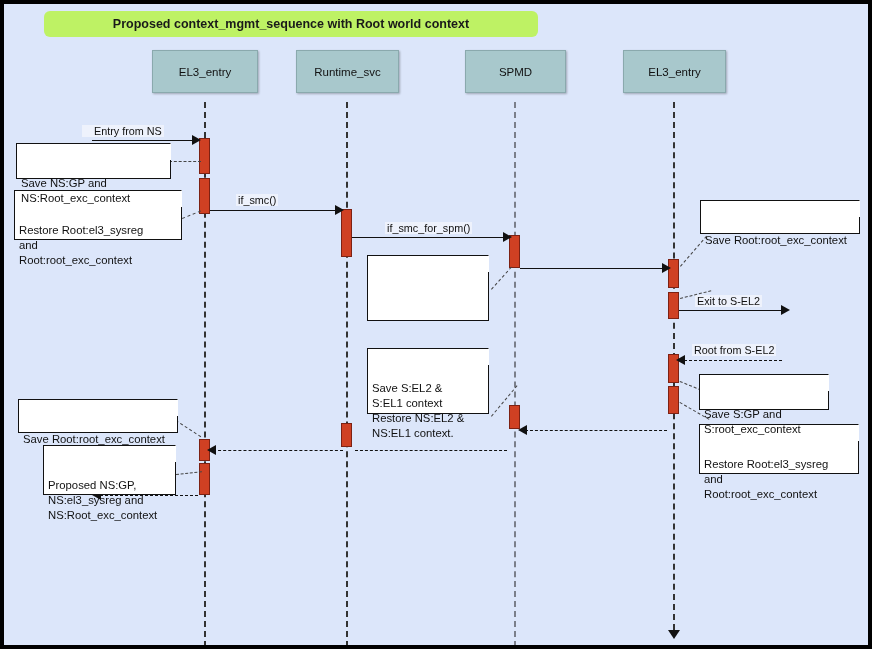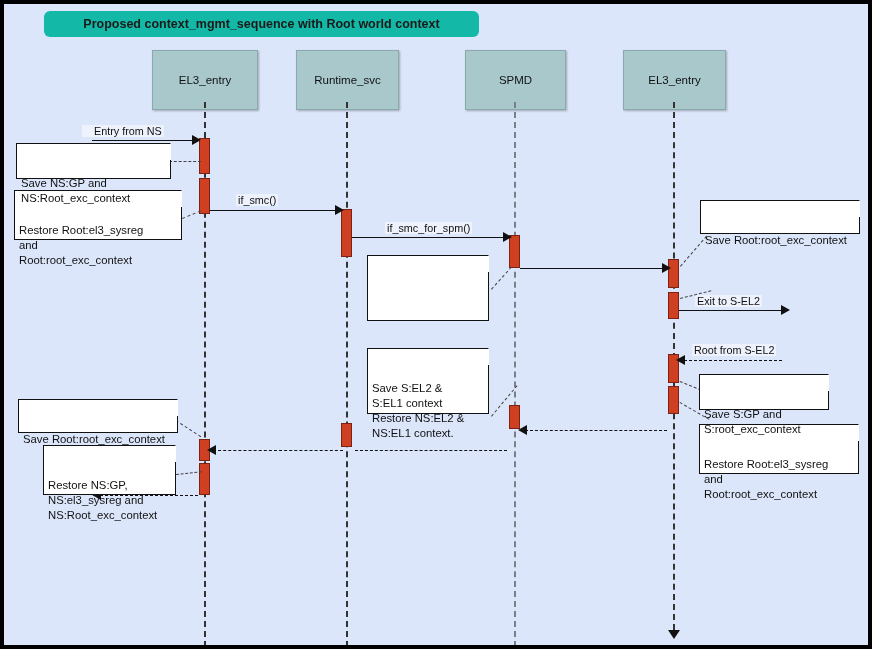--- a/index.html
+++ b/index.html
@@ -16,36 +16,36 @@
     border: 4px solid #000;
     box-sizing: border-box;
     overflow: hidden;
     font-family: "Liberation Sans", sans-serif;
   }
   
   #title-banner {
     position: absolute;
     left: 40px;
     top: 7px;
-    width: 435px;
+    width: 494px;
     height: 26px;
-    background: #14b8a6;
+    background: #bef264;
     border-radius: 6px;
     display: flex;
     align-items: center;
     justify-content: center;
     font-size: 12.5px;
     font-weight: bold;
     color: #1a1a1a;
     white-space: nowrap;
   }
   
   .lifeline-head {
     position: absolute;
-    height: 60px;
+    height: 43px;
     background: #a8c8cc;
     border: 1px solid #8aa9ad;
     box-shadow: 1px 1px 2px rgba(0,0,0,0.28);
     display: flex;
     align-items: center;
     justify-content: center;
     font-size: 11.5px;
     color: #111;
     box-sizing: border-box;
   }
@@ -267,18 +267,18 @@
 Root:root_exc_context</span>
   </div>
 
   <div class="note" style="left:14px; top:395px; width:160px; height:34px;">
     <span class="foldline"></span><span class="fold"></span>
     <span class="note-body">Save Root:root_exc_context</span>
   </div>
 
   <div class="note" style="left:39px; top:441px; width:133px; height:50px;">
     <span class="foldline"></span><span class="fold"></span>
-    <span class="note-body">Restore NS:GP,
+    <span class="note-body">Proposed NS:GP,
 NS:el3_sysreg and
 NS:Root_exc_context</span>
   </div>
 
 </div>
 
 </body></html>

